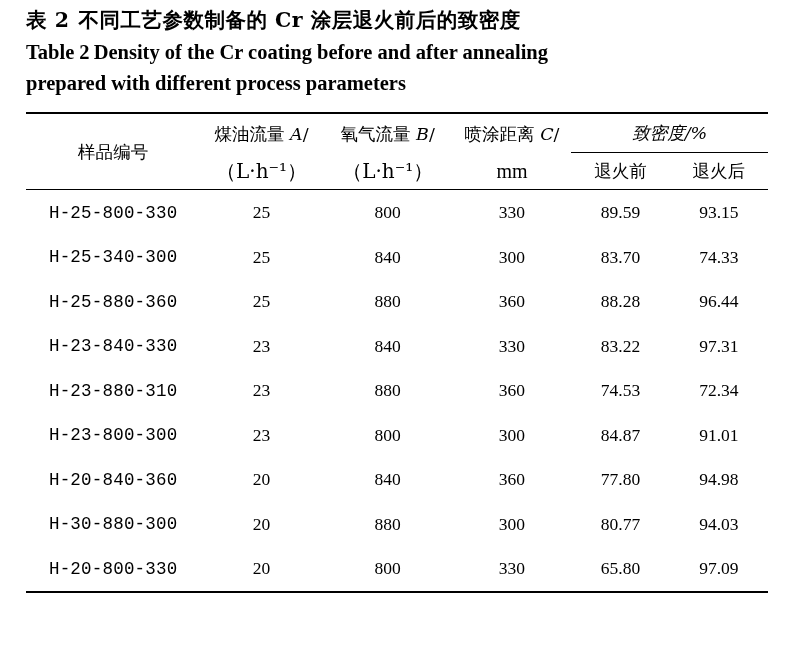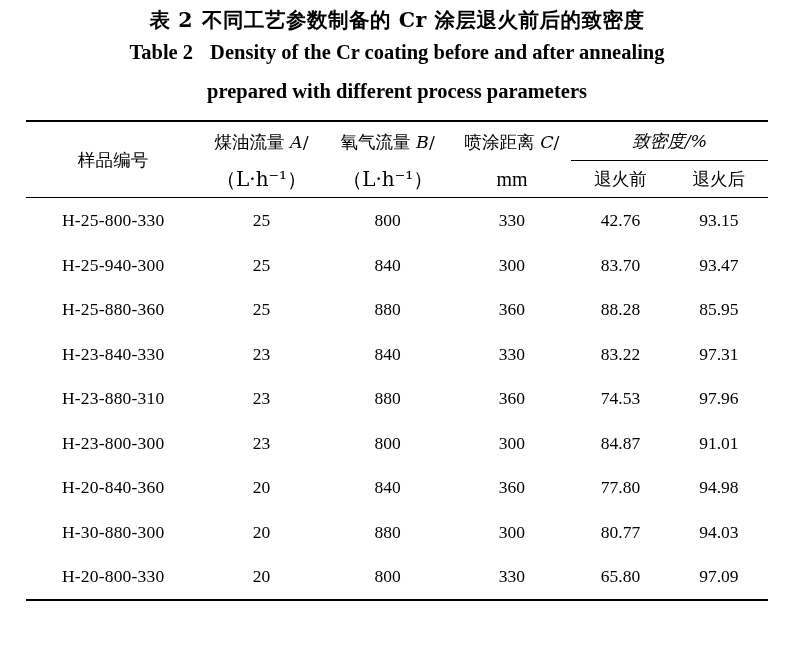--- a/index.html
+++ b/index.html
@@ -17,48 +17,47 @@
   .page {
     width: 794px;
     height: 652px;
     position: relative;
     box-sizing: border-box;
     padding: 6px 26px 0 26px;
   }
 
   
   .caption {
-    text-align: center;
     line-height: 1.42;
   }
   .cap-cn {
     font-family: "DejaVu Serif", "Liberation Serif", serif;
     font-size: 20.5px;
     font-weight: bold;
     letter-spacing: 0.5px;
     white-space: nowrap;
   }
   .cap-cn .cap-num {
     padding-right: 9px;
   }
   .cap-en {
     font-family: "Liberation Serif", "DejaVu Serif", serif;
     font-size: 20.5px;
     font-weight: bold;
     margin-top: 3px;
     white-space: nowrap;
   }
   .cap-en .cap-lbl {
-    padding-right: 17px;
+    padding-right: 4px;
   }
   .cap-en-2 {
     font-family: "Liberation Serif", "DejaVu Serif", serif;
     font-size: 20.5px;
     font-weight: bold;
-    margin-top: 10px;
+    margin-top: 2px;
   }
 
   
   .tbl-wrap {
     margin-top: 14px;
   }
   table.data {
     width: 100%;
     border-collapse: collapse;
     font-size: 17.5px;
@@ -96,21 +95,21 @@
   .sub-rule {
     border-bottom: 1.1px solid #000;
     font-style: italic;
   }
 
   .unit { font-size: 20px; }
   .ital { font-style: italic; }
 
   .sample-col {
     text-align: center;
-    font-family: Liberation Serif, serif;
+    font-family: Liberation Mono, monospace;
     letter-spacing: 0.2px;
   }
   .body-row td {
     height: 44.5px;
     font-size: 17.5px;
   }
   .cjk {
     font-family: "DejaVu Serif", "Liberation Serif", serif;
   }
 </style>
@@ -163,54 +162,54 @@
 
       <tr class="rule-mid">
         <td colspan="6"></td>
       </tr>
 
       <tr class="body-row">
         <td class="sample-col">H-25-800-330</td>
         <td>25</td>
         <td>800</td>
         <td>330</td>
-        <td>42.76</td>
+        <td>89.59</td>
         <td>93.15</td>
       </tr>
       <tr class="body-row">
-        <td class="sample-col">H-25-940-300</td>
+        <td class="sample-col">H-25-340-300</td>
         <td>25</td>
         <td>840</td>
         <td>300</td>
         <td>83.70</td>
-        <td>93.47</td>
+        <td>74.33</td>
       </tr>
       <tr class="body-row">
         <td class="sample-col">H-25-880-360</td>
         <td>25</td>
         <td>880</td>
         <td>360</td>
         <td>88.28</td>
-        <td>85.95</td>
+        <td>96.44</td>
       </tr>
       <tr class="body-row">
         <td class="sample-col">H-23-840-330</td>
         <td>23</td>
         <td>840</td>
         <td>330</td>
         <td>83.22</td>
         <td>97.31</td>
       </tr>
       <tr class="body-row">
         <td class="sample-col">H-23-880-310</td>
         <td>23</td>
         <td>880</td>
         <td>360</td>
         <td>74.53</td>
-        <td>97.96</td>
+        <td>72.34</td>
       </tr>
       <tr class="body-row">
         <td class="sample-col">H-23-800-300</td>
         <td>23</td>
         <td>800</td>
         <td>300</td>
         <td>84.87</td>
         <td>91.01</td>
       </tr>
       <tr class="body-row">

